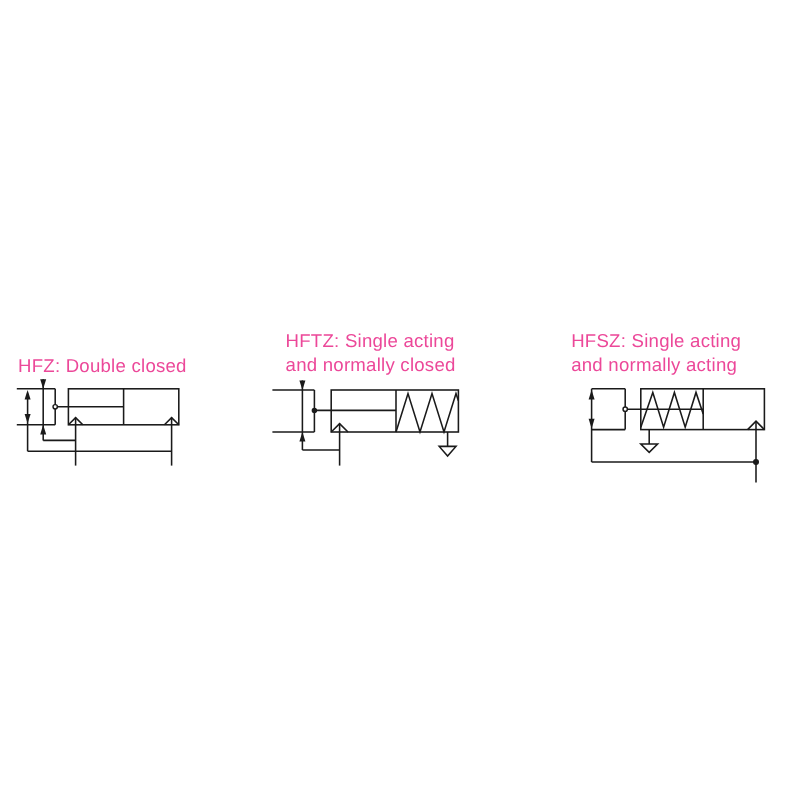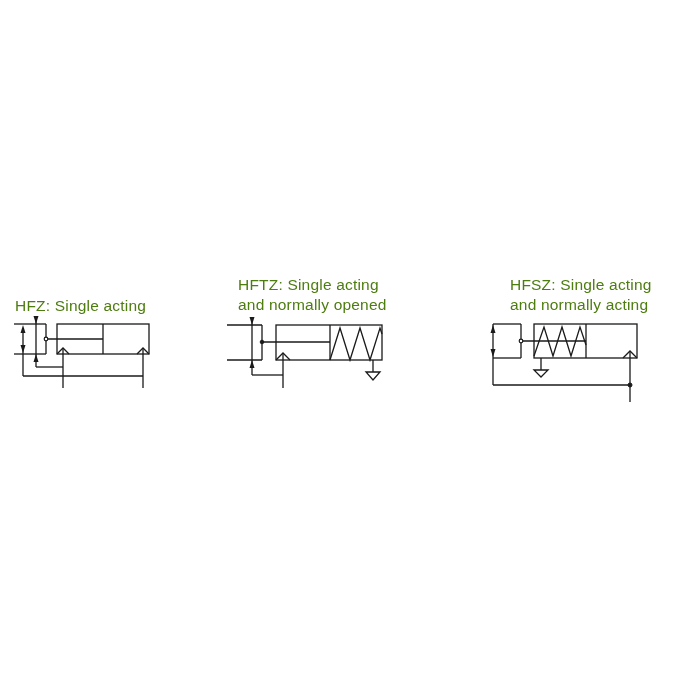--- a/index.html
+++ b/index.html
@@ -2,45 +2,45 @@
 <html><head>
   <meta charset="utf-8">
   <style>
     html, body { margin: 0; padding: 0; background: #ffffff; }
     body { width: 676px; height: 676px; position: relative; overflow: hidden; }
     .label {
       position: absolute;
       font-family: "Liberation Sans", sans-serif;
       font-size: 15.5px;
       line-height: 20px;
-      color: #4d7c0f;
+      color: #ec4899;
       white-space: nowrap;
       letter-spacing: 0.2px;
     }
     svg.diagram { position: absolute; left: 0; top: 0; }
     svg.diagram line, svg.diagram polyline, svg.diagram rect, svg.diagram path {
       stroke: #1a1a1a; stroke-width: 1.3; fill: none;
     }
     .dot { fill: #ffffff; stroke: #1a1a1a; stroke-width: 1.2; }
     .dot-solid { fill: #1a1a1a; stroke: #1a1a1a; stroke-width: 1; }
     .arrowhead { fill: #1a1a1a; stroke: none; }
   </style>
 </head>
 <body>
 
 <div class="label" style="left:15px; top:296px;">
-  <span>HFZ: Single acting</span>
+  <span>HFZ: Double closed</span>
 </div>
 
 <div class="label" style="left:238px; top:275px;">
   <div>HFTZ: Single acting</div>
-  <div>and normally opened</div>
+  <div>and normally closed</div>
 </div>
 
-<div class="label" style="left:510px; top:275px;">
+<div class="label" style="left:476px; top:275px;">
   <div>HFSZ: Single acting</div>
   <div>and normally acting</div>
 </div>
 
 <svg class="diagram" width="676" height="676" viewBox="0 0 676 676">
 
   <g>
 
     <line x1="14" y1="324" x2="46" y2="324"></line>
     <line x1="14" y1="354" x2="46" y2="354"></line>

